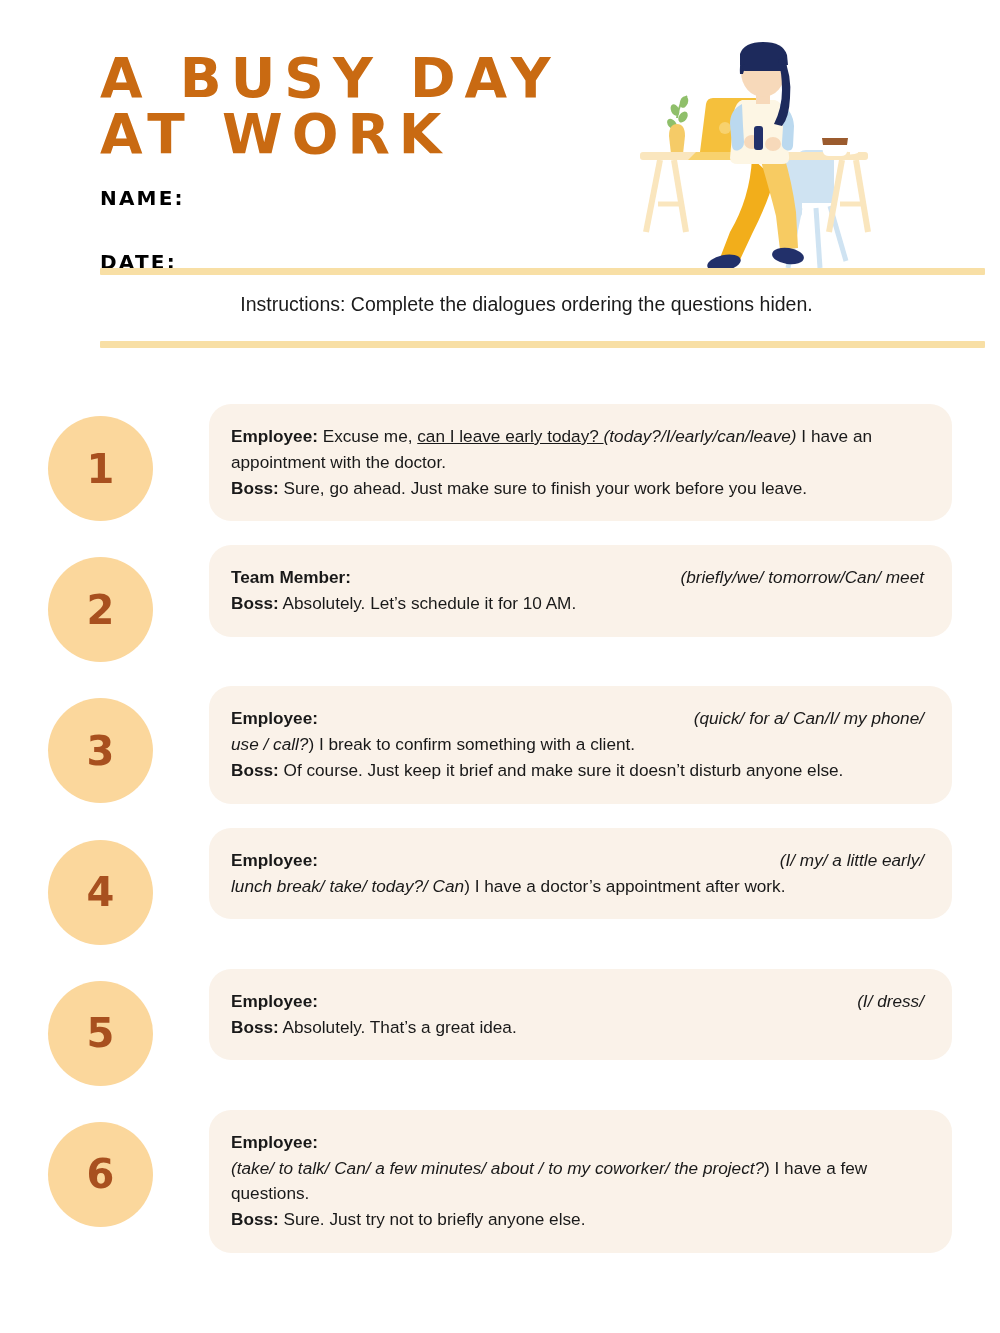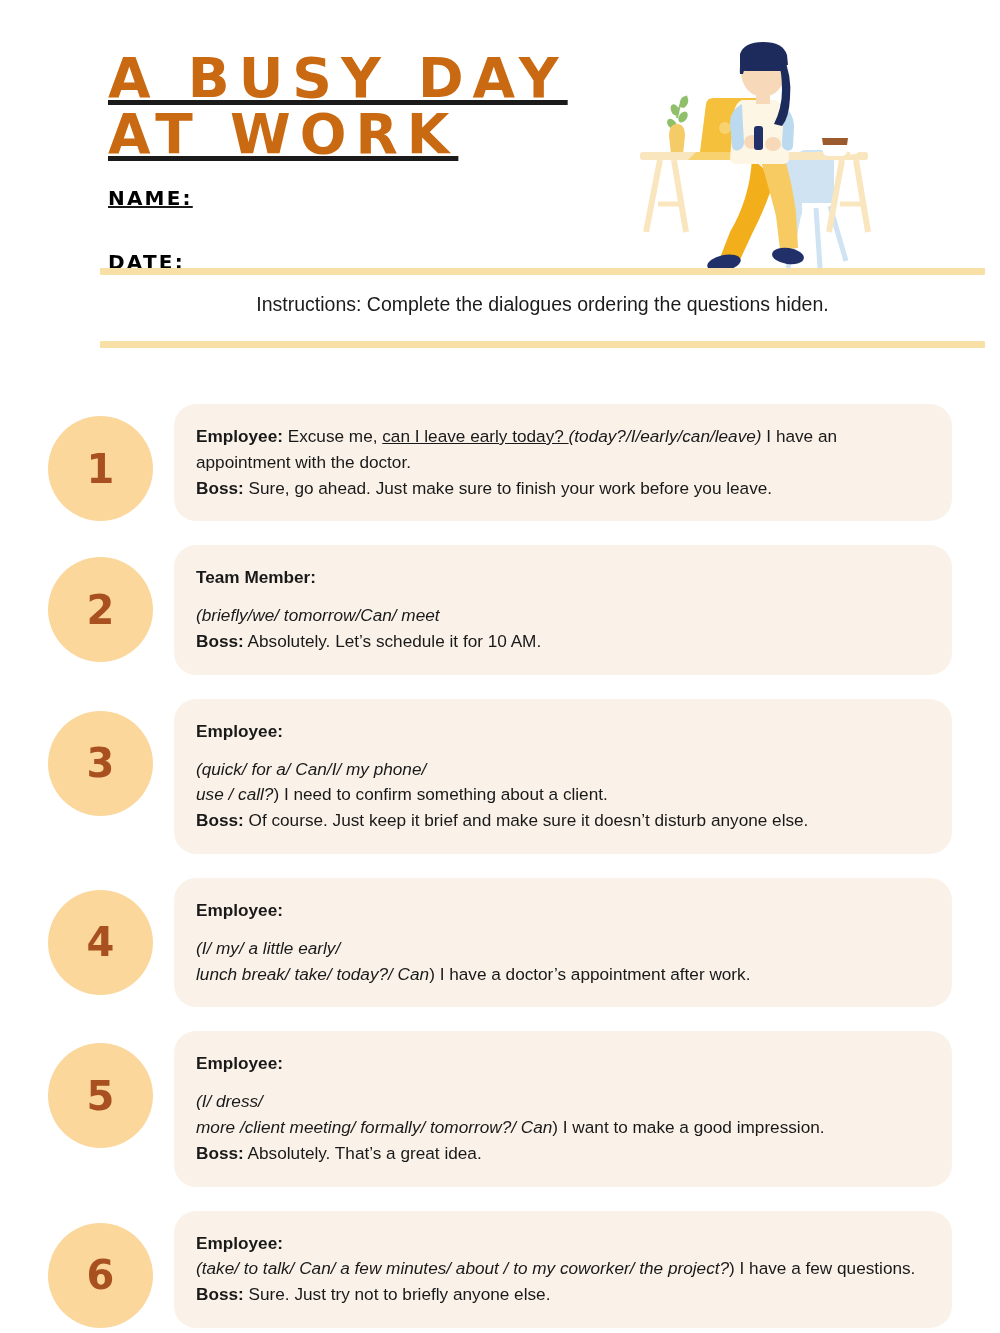--- a/index.html
+++ b/index.html
@@ -20,24 +20,23 @@
 
   
   .header {
     position: absolute;
     left: 0; top: 0;
     width: 1000px;
     height: 290px;
   }
   .title-block {
     position: absolute;
-    left: 108px;
+    left: 100px;
     top: 50px;
     width: 560px;
-    text-decoration: underline;
   }
   .worksheet-title {
     font-family: "DejaVu Sans", sans-serif;
     font-weight: 700;
     font-size: 55px;
     line-height: 1.02;
     letter-spacing: 9px;
     color: #C96A12;
     margin: 0;
     text-transform: uppercase;
@@ -74,21 +73,21 @@
     height: 7px;
     background: #F8DFA5;
     border-radius: 1px;
   }
   .divider.top  { top: 268px; width: 885px; }
   .divider.bottom { top: 341px; width: 885px; }
 
   
   .instructions {
     position: absolute;
-    left: 100px;
+    left: 84px;
     top: 292px;
     width: 885px;
     text-align: center;
     font-size: 19.5px;
     line-height: 1.3;
     color: #1b1b1b;
   }
 
   
   .exercises {
@@ -117,21 +116,21 @@
     display: flex;
     align-items: center;
     justify-content: center;
     margin-left: 48px;
     margin-top: 12px;
   }
   .card {
     flex: 1 1 auto;
     background: #FAF2E9;
     border-radius: 22px;
-    margin-left: 21px;
+    margin-left: 56px;
     margin-right: 48px;
     padding: 20px 28px 20px 22px;
     font-size: 17.2px;
     line-height: 1.50;
     color: #191919;
   }
   .speaker {
     font-weight: 700;
   }
   .wordbank {
@@ -140,21 +139,20 @@
   .answer {
     text-decoration: underline;
   }
   .line { display: block; }
   
   .line.spread {
     display: flex;
     justify-content: space-between;
     align-items: baseline;
     gap: 12px;
-    flex-direction: column;
   }
 
   
   .footer {
     position: absolute;
     left: 0;
     bottom: 0;
     width: 1000px;
     height: 60px;
   }
@@ -259,21 +257,21 @@
     </div>
   </div>
 
   <div class="exercise-row">
     <div class="num-badge">3</div>
     <div class="card">
       <span class="line spread">
         <span class="speaker">Employee:</span>
         <span class="wordbank">(quick/ for a/ Can/I/ my phone/</span>
       </span>
-      <span class="line"><span class="wordbank">use / call?</span><span>) I need to confirm something about a client.</span></span>
+      <span class="line"><span class="wordbank">use / call?</span><span>) I break to confirm something with a client.</span></span>
       <span class="line"><span class="speaker">Boss:</span><span> Of course. Just keep it brief and make sure it doesn’t disturb anyone else.</span></span>
     </div>
   </div>
 
   <div class="exercise-row">
     <div class="num-badge">4</div>
     <div class="card">
       <span class="line spread">
         <span class="speaker">Employee:</span>
         <span class="wordbank">(I/ my/ a little early/</span>
@@ -282,21 +280,20 @@
     </div>
   </div>
 
   <div class="exercise-row">
     <div class="num-badge">5</div>
     <div class="card">
       <span class="line spread">
         <span class="speaker">Employee:</span>
         <span class="wordbank">(I/ dress/</span>
       </span>
-      <span class="line"><span class="wordbank">more /client meeting/ formally/ tomorrow?/ Can</span><span>) I want to make a good impression.</span></span>
       <span class="line"><span class="speaker">Boss:</span><span> Absolutely. That’s a great idea.</span></span>
     </div>
   </div>
 
   <div class="exercise-row">
     <div class="num-badge">6</div>
     <div class="card">
       <span class="line"><span class="speaker">Employee:</span></span>
       <span class="line"><span class="wordbank">(take/ to talk/ Can/ a few minutes/ about / to my coworker/ the project?</span><span>) I have a few questions.</span></span>
       <span class="line"><span class="speaker">Boss:</span><span> Sure. Just try not to briefly anyone else.</span></span>

